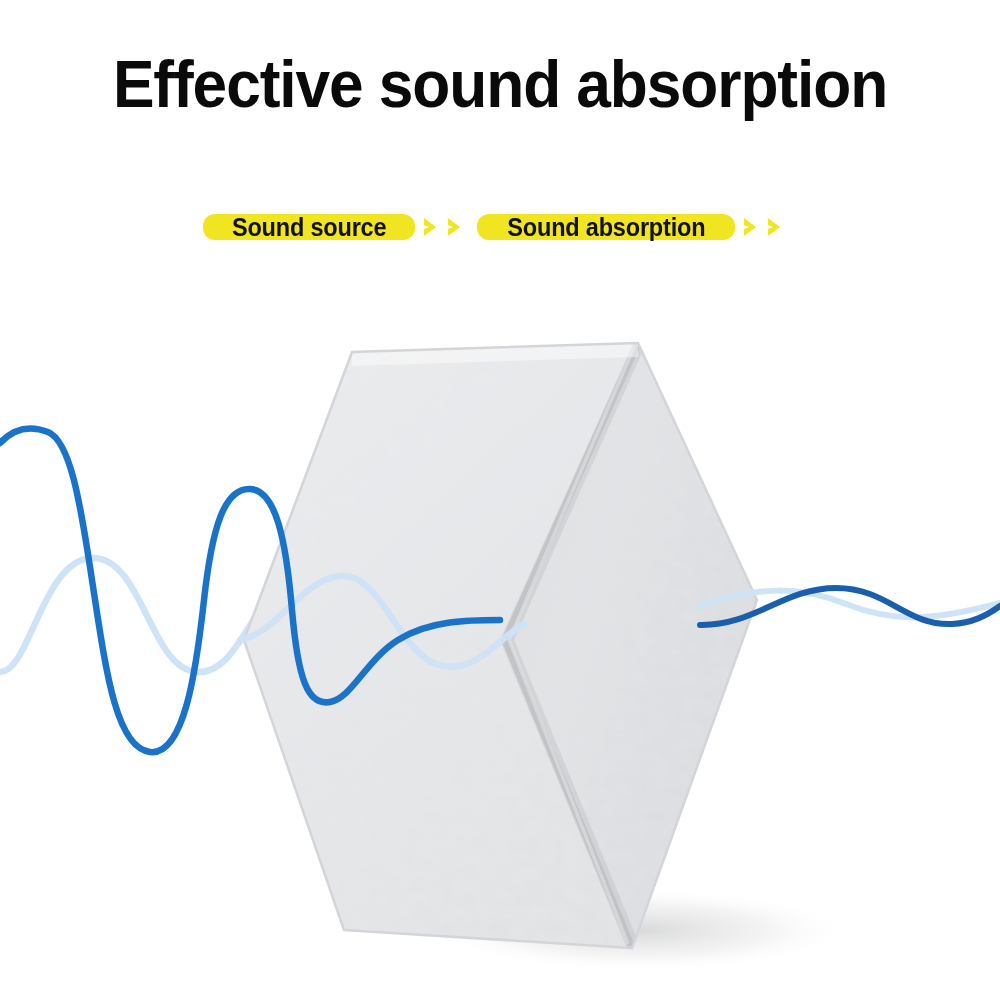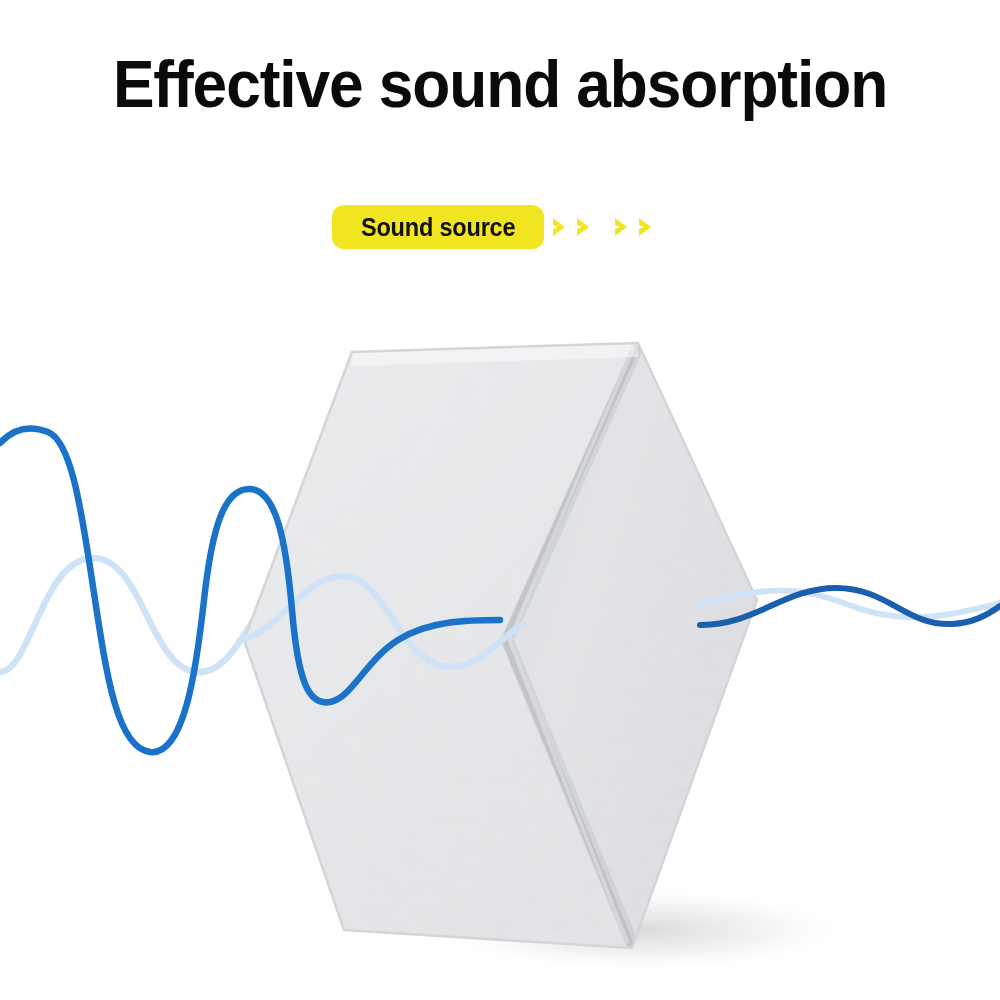--- a/index.html
+++ b/index.html
@@ -50,21 +50,21 @@
     width: 1000px;
     height: 46px;
     display: flex;
     align-items: center;
     justify-content: center;
     gap: 0px;
   }
   .pill {
     background: #f0e520;
     border-radius: 12px;
-    height: 44px;
+    height: 26px;
     display: flex;
     align-items: center;
     justify-content: center;
     padding: 0 24px;
     box-sizing: border-box;
   }
   .pill-label {
     font-family: "Liberation Sans", sans-serif;
     font-weight: 700;
     font-size: 25px;
@@ -200,20 +200,23 @@
 
     <div class="chev-group">
       <svg width="22" height="24" viewBox="0 0 22 24" aria-hidden="true">
         <path d="M1,3 L13,12 L1,21 L1,14 L6,12 L1,10 Z" fill="#f0e520"></path>
       </svg>
       <svg width="22" height="24" viewBox="0 0 22 24" aria-hidden="true">
         <path d="M1,3 L13,12 L1,21 L1,14 L6,12 L1,10 Z" fill="#f0e520"></path>
       </svg>
     </div>
 
+    <div class="pill">
+      <span class="pill-label">Sound absorption</span>
+    </div>
 
     <div class="chev-group">
       <svg width="22" height="24" viewBox="0 0 22 24" aria-hidden="true">
         <path d="M1,3 L13,12 L1,21 L1,14 L6,12 L1,10 Z" fill="#f0e520"></path>
       </svg>
       <svg width="22" height="24" viewBox="0 0 22 24" aria-hidden="true">
         <path d="M1,3 L13,12 L1,21 L1,14 L6,12 L1,10 Z" fill="#f0e520"></path>
       </svg>
     </div>
 

